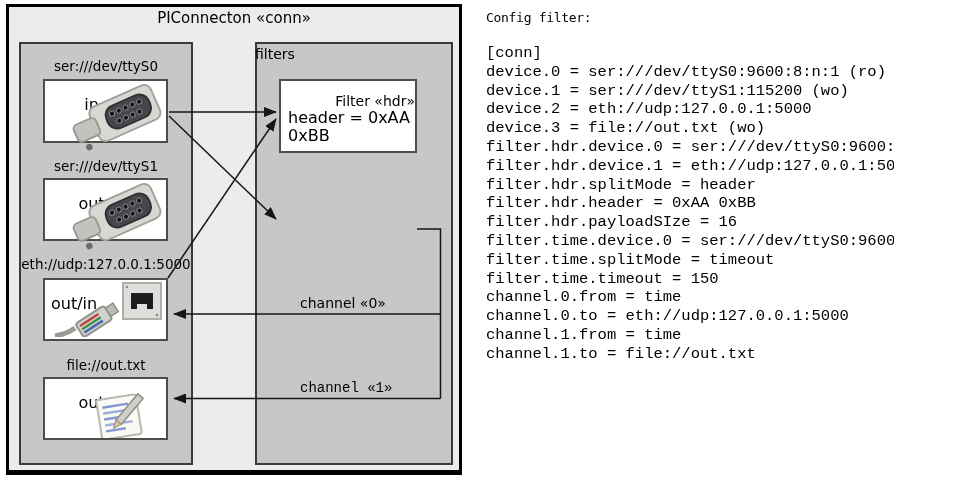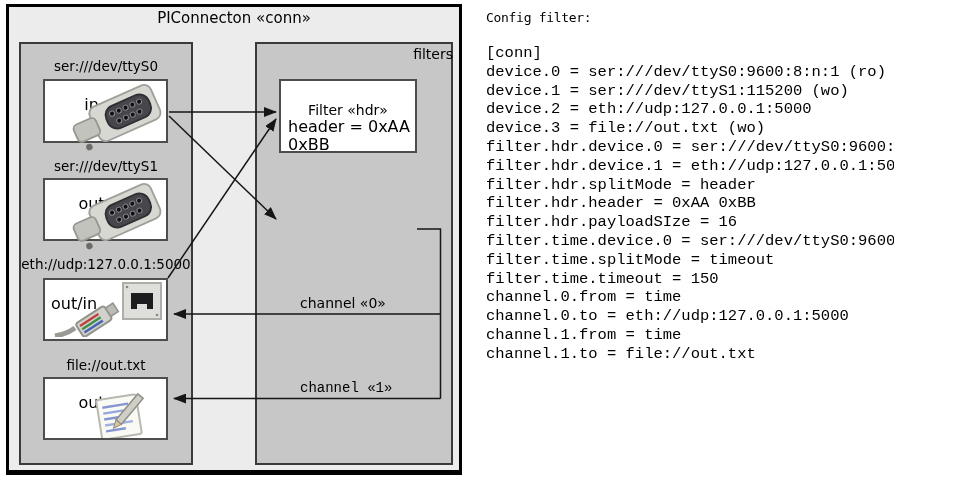--- a/index.html
+++ b/index.html
@@ -12,35 +12,35 @@
            background:#ececec; border:3px solid #000; border-bottom-width:5px;
            box-sizing:border-box; }
   .diagram-title { position:absolute; left:6px; top:9px; width:456px;
                    text-align:center; font-size:15px; white-space:nowrap; }
 
   
   .group { position:absolute; background:#c7c7c7; border:2px solid #3a3a3a; box-sizing:border-box; }
   .devices-group { left:19px; top:42px; width:174px; height:423px; }
   .filters-group { left:255px; top:42px; width:198px; height:423px; }
   .filters-label { position:absolute; left:255px; top:46px; width:198px;
-                   text-align:right; font-size:14px; }
+                   text-align:left; font-size:14px; }
 
   
   .device-uri { position:absolute; left:19px; width:174px; text-align:center;
                 font-size:13.5px; white-space:nowrap; }
   .white-box { position:absolute; background:#fff; border:2px solid #4d4d4d; box-sizing:border-box; }
   .device-box { left:43px; width:125px; }
   .port-label { position:absolute; top:14px; left:0; width:100%; text-align:center;
                 font-size:16px; }
   .shift-left { padding-right:28px; box-sizing:border-box; }
   .port-left  { text-align:left; padding-left:6px; }
 
   
   .filter-box { left:279px; width:138px; }
-  .filter-title { margin-top:21px; text-align:center; font-size:14px; }
+  .filter-title { margin-top:12px; text-align:right; font-size:14px; }
   .filter-props { margin-left:7px; font-size:16px; line-height:18px; }
 
   .channel-label { position:absolute; left:300px; width:128px; text-align:left;
                    font-size:14px; }
 
   
   .overlay { position:absolute; left:0; top:0; pointer-events:none; }
 
   
   .icon { position:absolute; }

